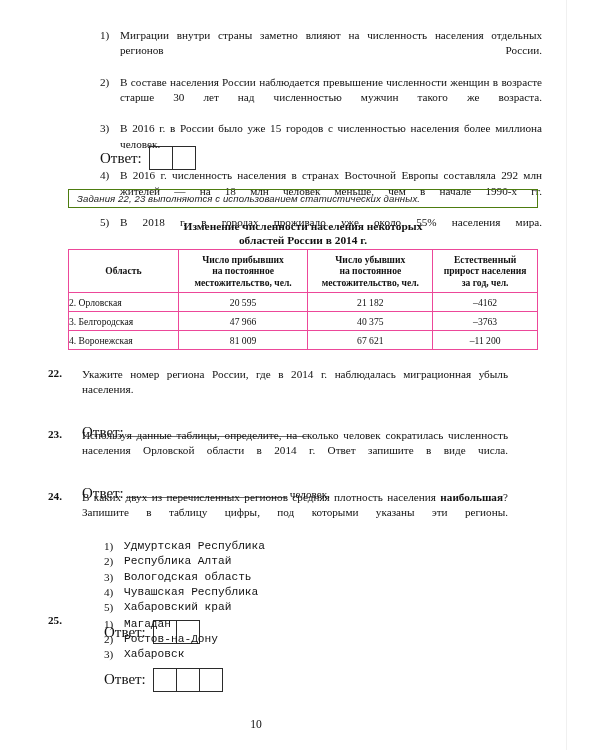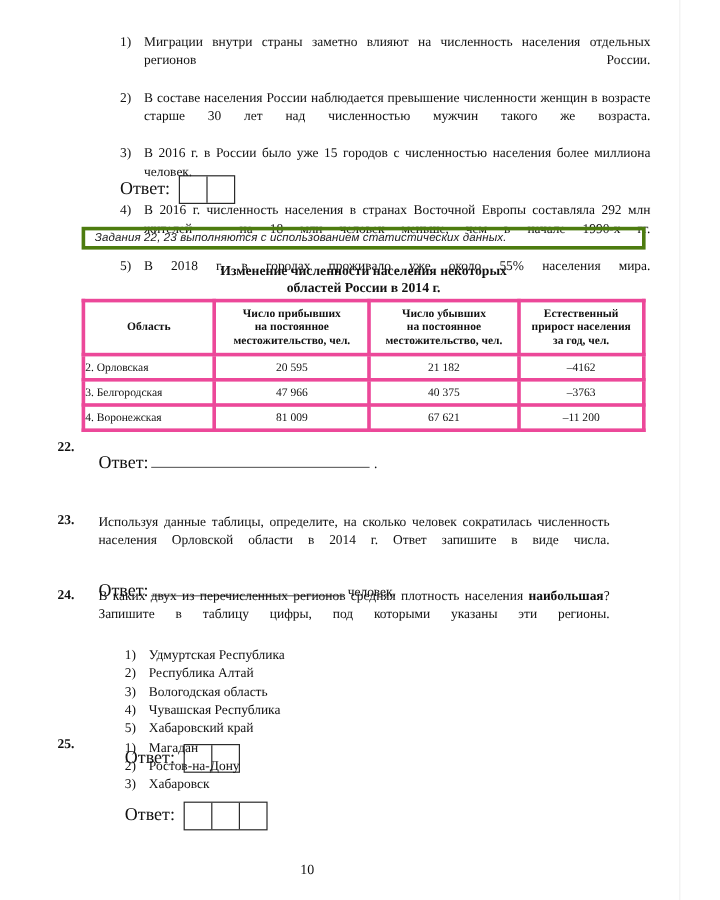--- a/index.html
+++ b/index.html
@@ -92,21 +92,21 @@
     top: 146px;
   }
 
   
   .instruction-box {
     position: absolute;
     left: 68px;
     top: 189px;
     width: 470px;
     height: 19px;
-    border: 3px solid #4d7c0f;
+    border: 1px solid #4d7c0f;
     box-sizing: border-box;
     display: flex;
     align-items: center;
   }
   .instruction-text {
     font-style: italic;
     font-family: "Liberation Sans", "DejaVu Sans", sans-serif;
     font-size: 9.6px;
     padding-left: 8px;
     color: #1a1a1a;
@@ -129,21 +129,21 @@
   table.data-table {
     position: absolute;
     left: 68px;
     top: 249px;
     width: 470px;
     border-collapse: collapse;
     font-size: 9.6px;
   }
   table.data-table th,
   table.data-table td {
-    border: 3px solid #ec4899;
+    border: 1px solid #ec4899;
     padding: 0;
     margin-left: 40px;
   }
   table.data-table th {
     font-weight: bold;
     text-align: center;
     line-height: 11.4px;
     padding: 4px 2px 4px;
     vertical-align: middle;
   }
@@ -222,20 +222,21 @@
     display: flex;
     font-size: 11.2px;
     line-height: 15.2px;
     padding-left: 22px;
   }
   .opt-num {
     flex: 0 0 20px;
   }
   .opt-text {
     flex: 1 1 auto;
+    font-family: Liberation Mono, monospace;
   }
 
   .task-answer-boxes {
     margin-top: 5px;
     padding-left: 22px;
   }
 
   
   .page-number {
     position: absolute;
@@ -340,20 +341,21 @@
         <td class="num-cell">81 009</td>
         <td class="num-cell">67 621</td>
         <td class="num-cell">–11 200</td>
       </tr>
     </tbody>
   </table>
 
   <div class="task" style="top: 367px;">
     <div class="task-num">22.</div>
     <div class="task-body">
+      <div class="task-stem">Укажите номер региона России, где в 2014 г. наблюдалась миграционная убыль населения.</div>
       <div class="answer-line-row">
         <span class="answer-label">Ответ:</span>
         <span class="rule w22"></span>
         <span class="after-rule">.</span>
       </div>
     </div>
   </div>
 
   <div class="task" style="top: 428px;">
     <div class="task-num">23.</div>

